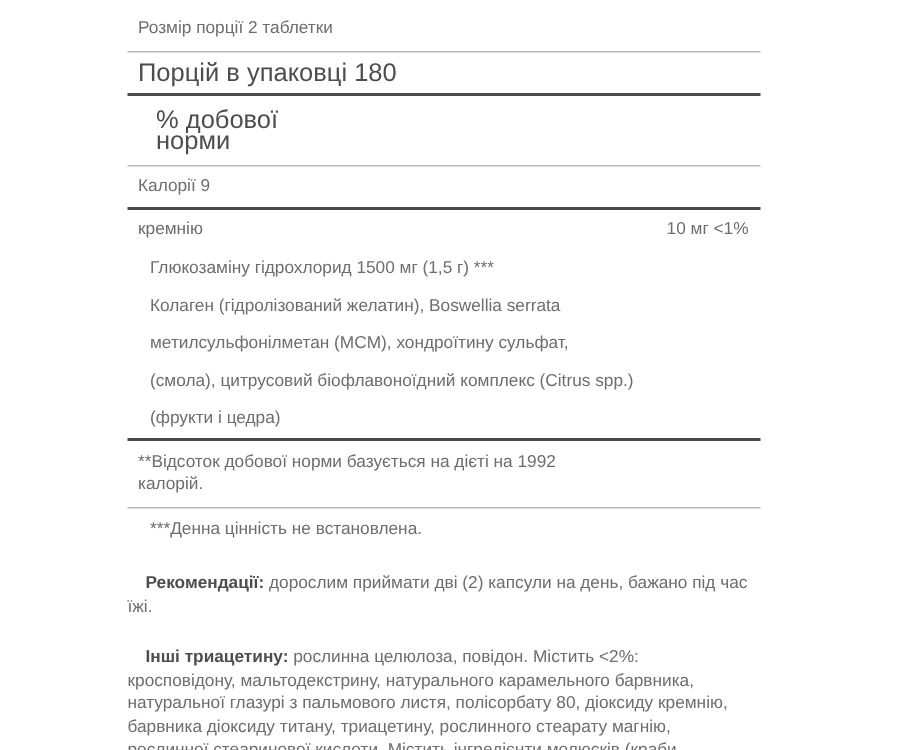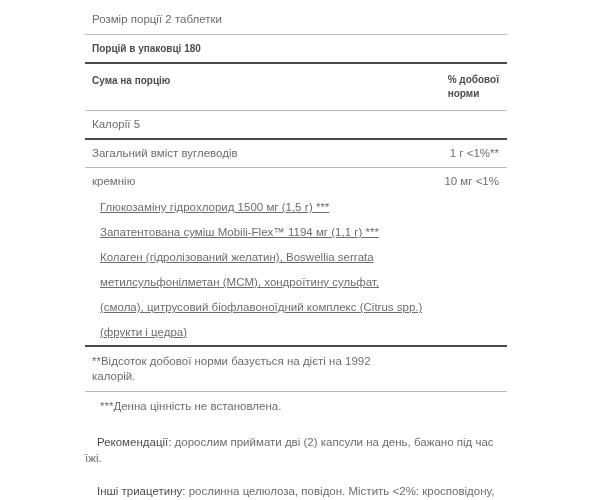--- a/index.html
+++ b/index.html
@@ -19,21 +19,21 @@
     position: relative;
     width: 600px;
     height: 408px;
     box-sizing: border-box;
     padding: 0 93px 0 85px;
     background: #ffffff;
   }
 
   
   .t-reg   { color: #6d6d6d; font-size: 11.5px; font-weight: normal; }
-  .t-bold  { color: #4d4d4d; font-size: 10px; font-weight: bold; }
+  .t-bold  { color: #4d4d4d; font-size: 17px; font-weight: normal; }
 
   
   .row {
     display: flex;
     align-items: flex-start;
     justify-content: space-between;
     box-sizing: border-box;
     padding: 6px 8px 6px 7px;
     line-height: 15px;
   }
@@ -47,81 +47,74 @@
   .serving-size { padding-top: 12px; padding-bottom: 7px; }
 
   
   .hdr-row { padding-top: 9px; padding-bottom: 9px; }
   .hdr-row .rright { line-height: 14px; }
 
   
   .sub-line {
     padding: 5px 8px 5px 15px;
     line-height: 15px;
-    text-decoration: underline;
   }
 
   
   .footnote {
     padding: 7px 8px 7px 7px;
     line-height: 15px;
     white-space: pre-line;
   }
   .footnote-ind {
     padding: 7px 8px 7px 15px;
     line-height: 15px;
   }
 
   
   .para {
     padding: 0 8px 0 0;
     line-height: 15.5px;
     color: #6d6d6d;
     font-size: 11.5px;
   }
-  .para b { color: #4d4d4d; font-weight: normal; padding-left: 12px; }
+  .para b { color: #4d4d4d; font-weight: bold; padding-left: 12px; }
   .para.rec  { margin-top: 14px; }
   .para.oth  { margin-top: 18px; }
 </style>
 </head>
 <body>
 
 <div class="label-panel">
 
   <div class="row serving-size rule-thin">
     <span class="rleft t-reg">Розмір порції 2 таблетки</span>
   </div>
 
   <div class="row rule-thick">
     <span class="rleft t-bold">Порцій в упаковці 180</span>
   </div>
 
   <div class="row hdr-row rule-thin">
-    <span class="rleft t-bold">Сума на порцію</span>
     <span class="rright t-bold">% добової
 норми</span>
   </div>
 
   <div class="row rule-thick">
-    <span class="rleft t-reg">Калорії 5</span>
+    <span class="rleft t-reg">Калорії 9</span>
     <span class="rright t-reg"></span>
   </div>
 
-  <div class="row rule-thin">
-    <span class="rleft t-reg">Загальний вміст вуглеводів</span>
-    <span class="rright t-reg">1 г &lt;1%**</span>
-  </div>
 
   <div class="row">
     <span class="rleft t-reg">кремнію</span>
     <span class="rright t-reg">10 мг &lt;1%</span>
   </div>
 
   <div class="sub-line t-reg">Глюкозаміну гідрохлорид 1500 мг (1,5 г) ***</div>
-  <div class="sub-line t-reg">Запатентована суміш Mobili-Flex™ 1194 мг (1,1 г) ***</div>
   <div class="sub-line t-reg">Колаген (гідролізований желатин), Boswellia serrata</div>
   <div class="sub-line t-reg">метилсульфонілметан (MCM), хондроїтину сульфат,</div>
   <div class="sub-line t-reg">(смола), цитрусовий біофлавоноїдний комплекс (Citrus spp.)</div>
   <div class="sub-line t-reg rule-thick">(фрукти і цедра)</div>
 
   <div class="footnote t-reg rule-thin">**Відсоток добової норми базується на дієті на 1992
 калорій.</div>
 
   <div class="footnote-ind t-reg">***Денна цінність не встановлена.</div>
 

